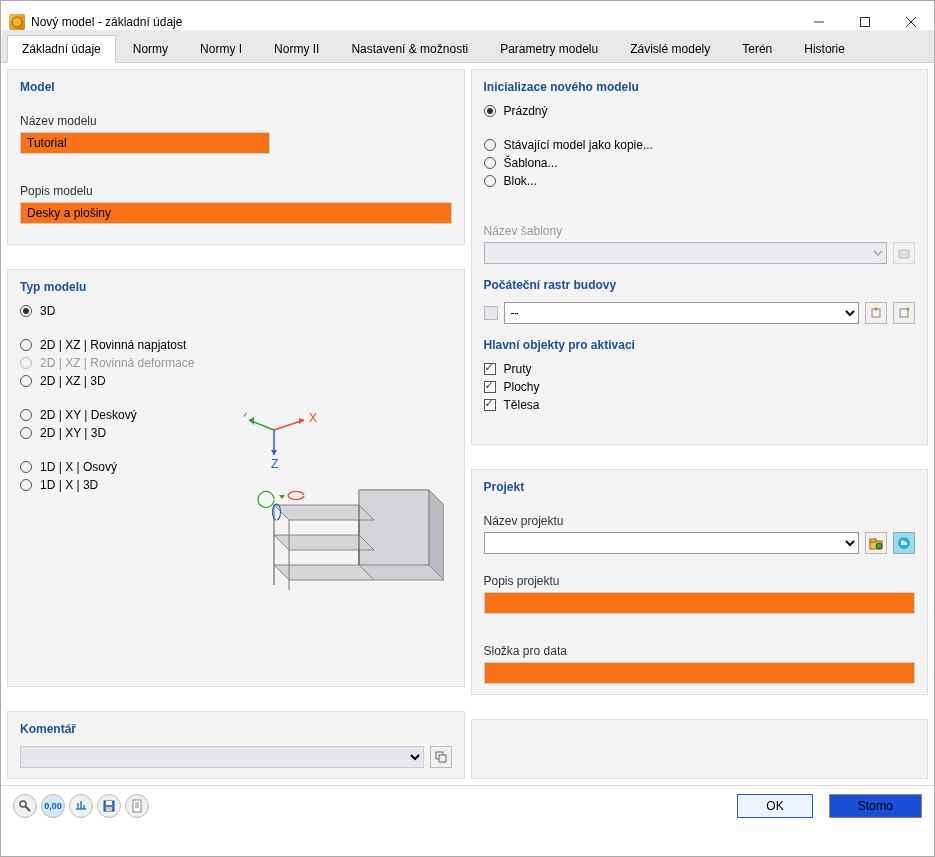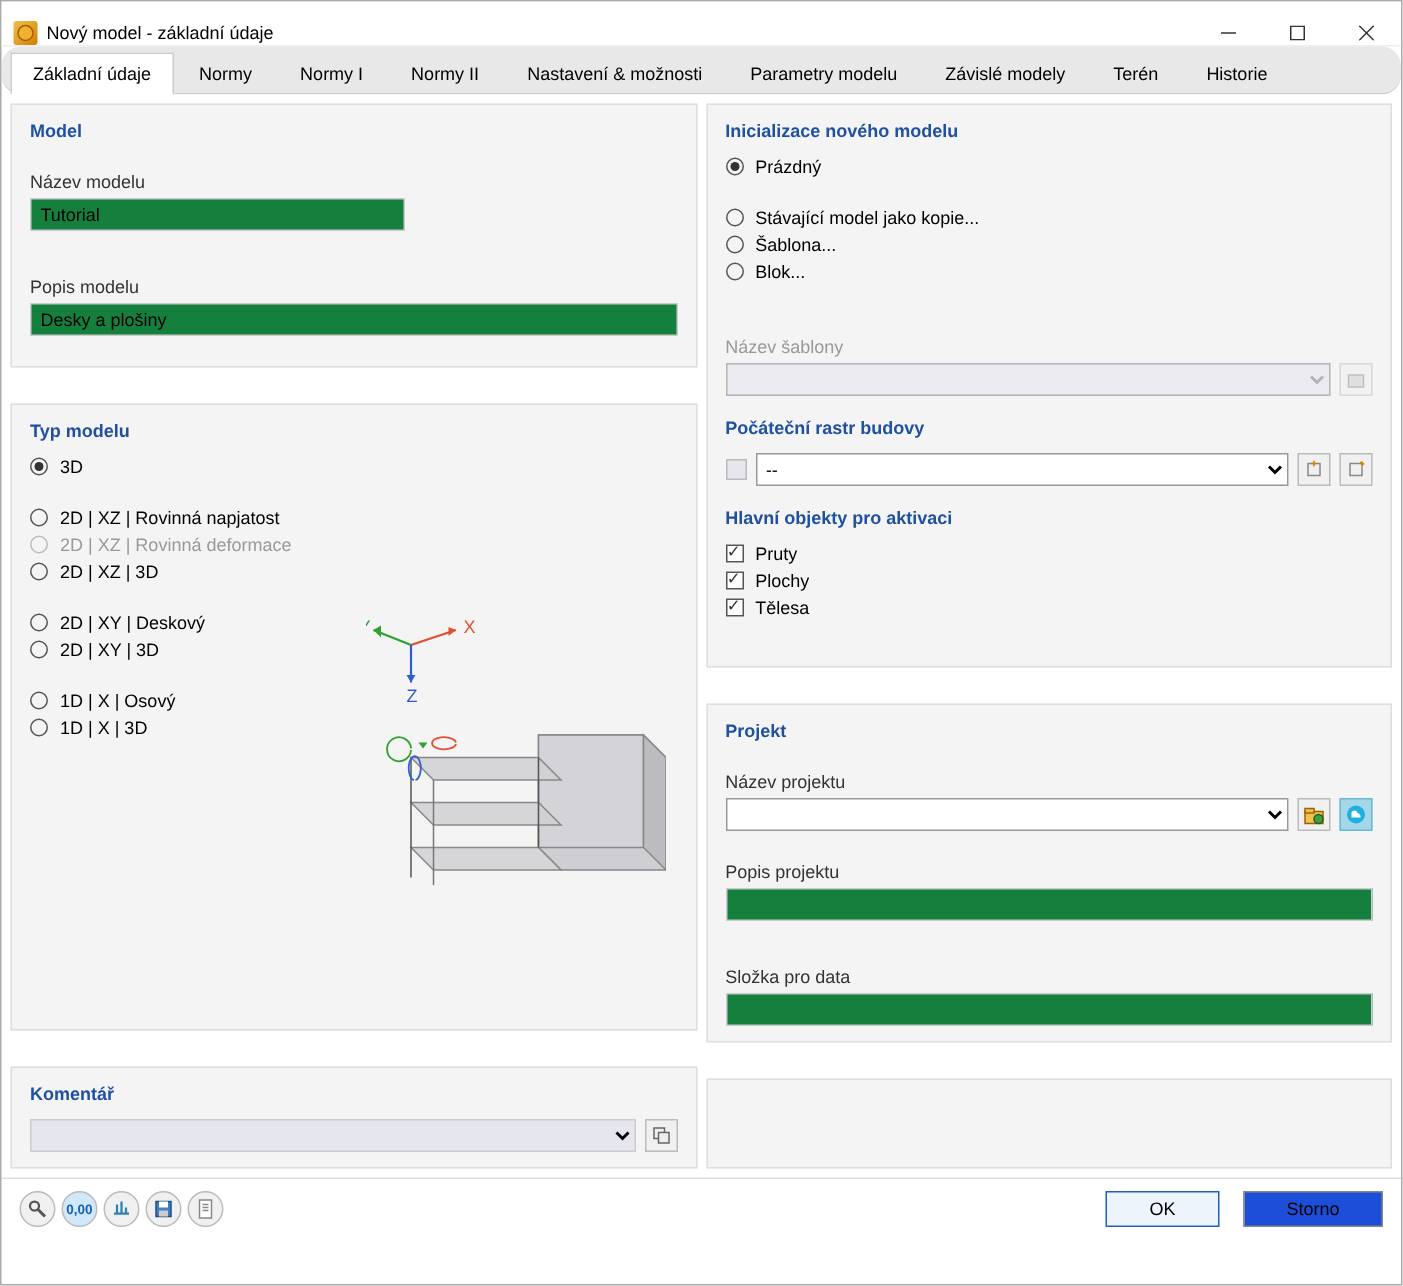--- a/index.html
+++ b/index.html
@@ -6,32 +6,32 @@
 body { background: #fff; width: 935px; height: 857px; overflow: hidden; border: 1px solid #aaa; }
 
 
 .titlebar { height: 30px; background: #fff; display: flex; align-items: center; padding: 12px 0 0 8px; border-bottom: 1px solid #eee; }
 .title-icon { width: 16px; height: 16px; margin-right: 6px; display: flex; align-items: center; justify-content: center; background: linear-gradient(135deg,#f0c050,#d08000); border-radius: 2px; font-size: 10px; }
 .title-text { flex: 1; }
 .win-controls { display: flex; }
 .win-btn { width: 46px; height: 30px; display: flex; align-items: center; justify-content: center; cursor: pointer; }
 
 
-.tabbar { display: flex; background: #e8e8e8; padding: 4px 6px 0 6px; border-bottom: 1px solid #ccc; border-radius: 13px; }
+.tabbar { display: flex; background: #e8e8e8; padding: 4px 6px 0 6px; border-bottom: 1px solid #ccc; }
 .tab { padding: 6px 14px; cursor: pointer; border: 1px solid transparent; border-bottom: none; margin-right: 2px; }
 .tab.active { background: #fff; border-color: #ccc; border-bottom: 1px solid #fff; margin-bottom: -1px; }
 
 
 .main { display: flex; padding: 6px; gap: 6px; height: 722px; }
 .col { flex: 1; display: flex; flex-direction: column; gap: 24px; }
 .panel { background: #f4f4f4; border: 1px solid #ddd; padding: 10px 12px; }
 .panel-title { color: #2050a0; font-weight: 600; margin-bottom: 10px; font-size: 12px; }
 .label { color: #333; margin-bottom: 4px; display: block; margin-top: 20px; }
 .label.disabled { color: #999; }
-.input { width: 100%; height: 22px; background: #15803d; border: 1px solid #ccc; padding: 2px 6px; margin-bottom: 10px; }
+.input { width: 100%; height: 22px; background: #f97316; border: 1px solid #ccc; padding: 2px 6px; margin-bottom: 10px; }
 .input-wide { width: 250px; }
 .select { width: 200px; height: 22px; background: #fff; border: 1px solid #999; padding: 1px 2px; display: inline-block; vertical-align: middle; }
 .select.disabled { background: #e6e6ef; color: #999; }
 .radio-row { display: flex; align-items: center; margin: 4px 0; cursor: pointer; }
 .radio { width: 12px; height: 12px; border: 1px solid #555; border-radius: 50%; margin-right: 8px; position: relative; }
 .radio.checked::after { content: ""; position: absolute; left: 2px; top: 2px; width: 6px; height: 6px; background: #333; border-radius: 50%; }
 .radio-row.disabled { color: #999; }
 .radio-row.disabled .radio { border-color: #bbb; }
 .check-row { display: flex; align-items: center; margin: 4px 0; cursor: pointer; }
 .check { width: 12px; height: 12px; border: 1px solid #555; margin-right: 8px; position: relative; background: #fff; }

